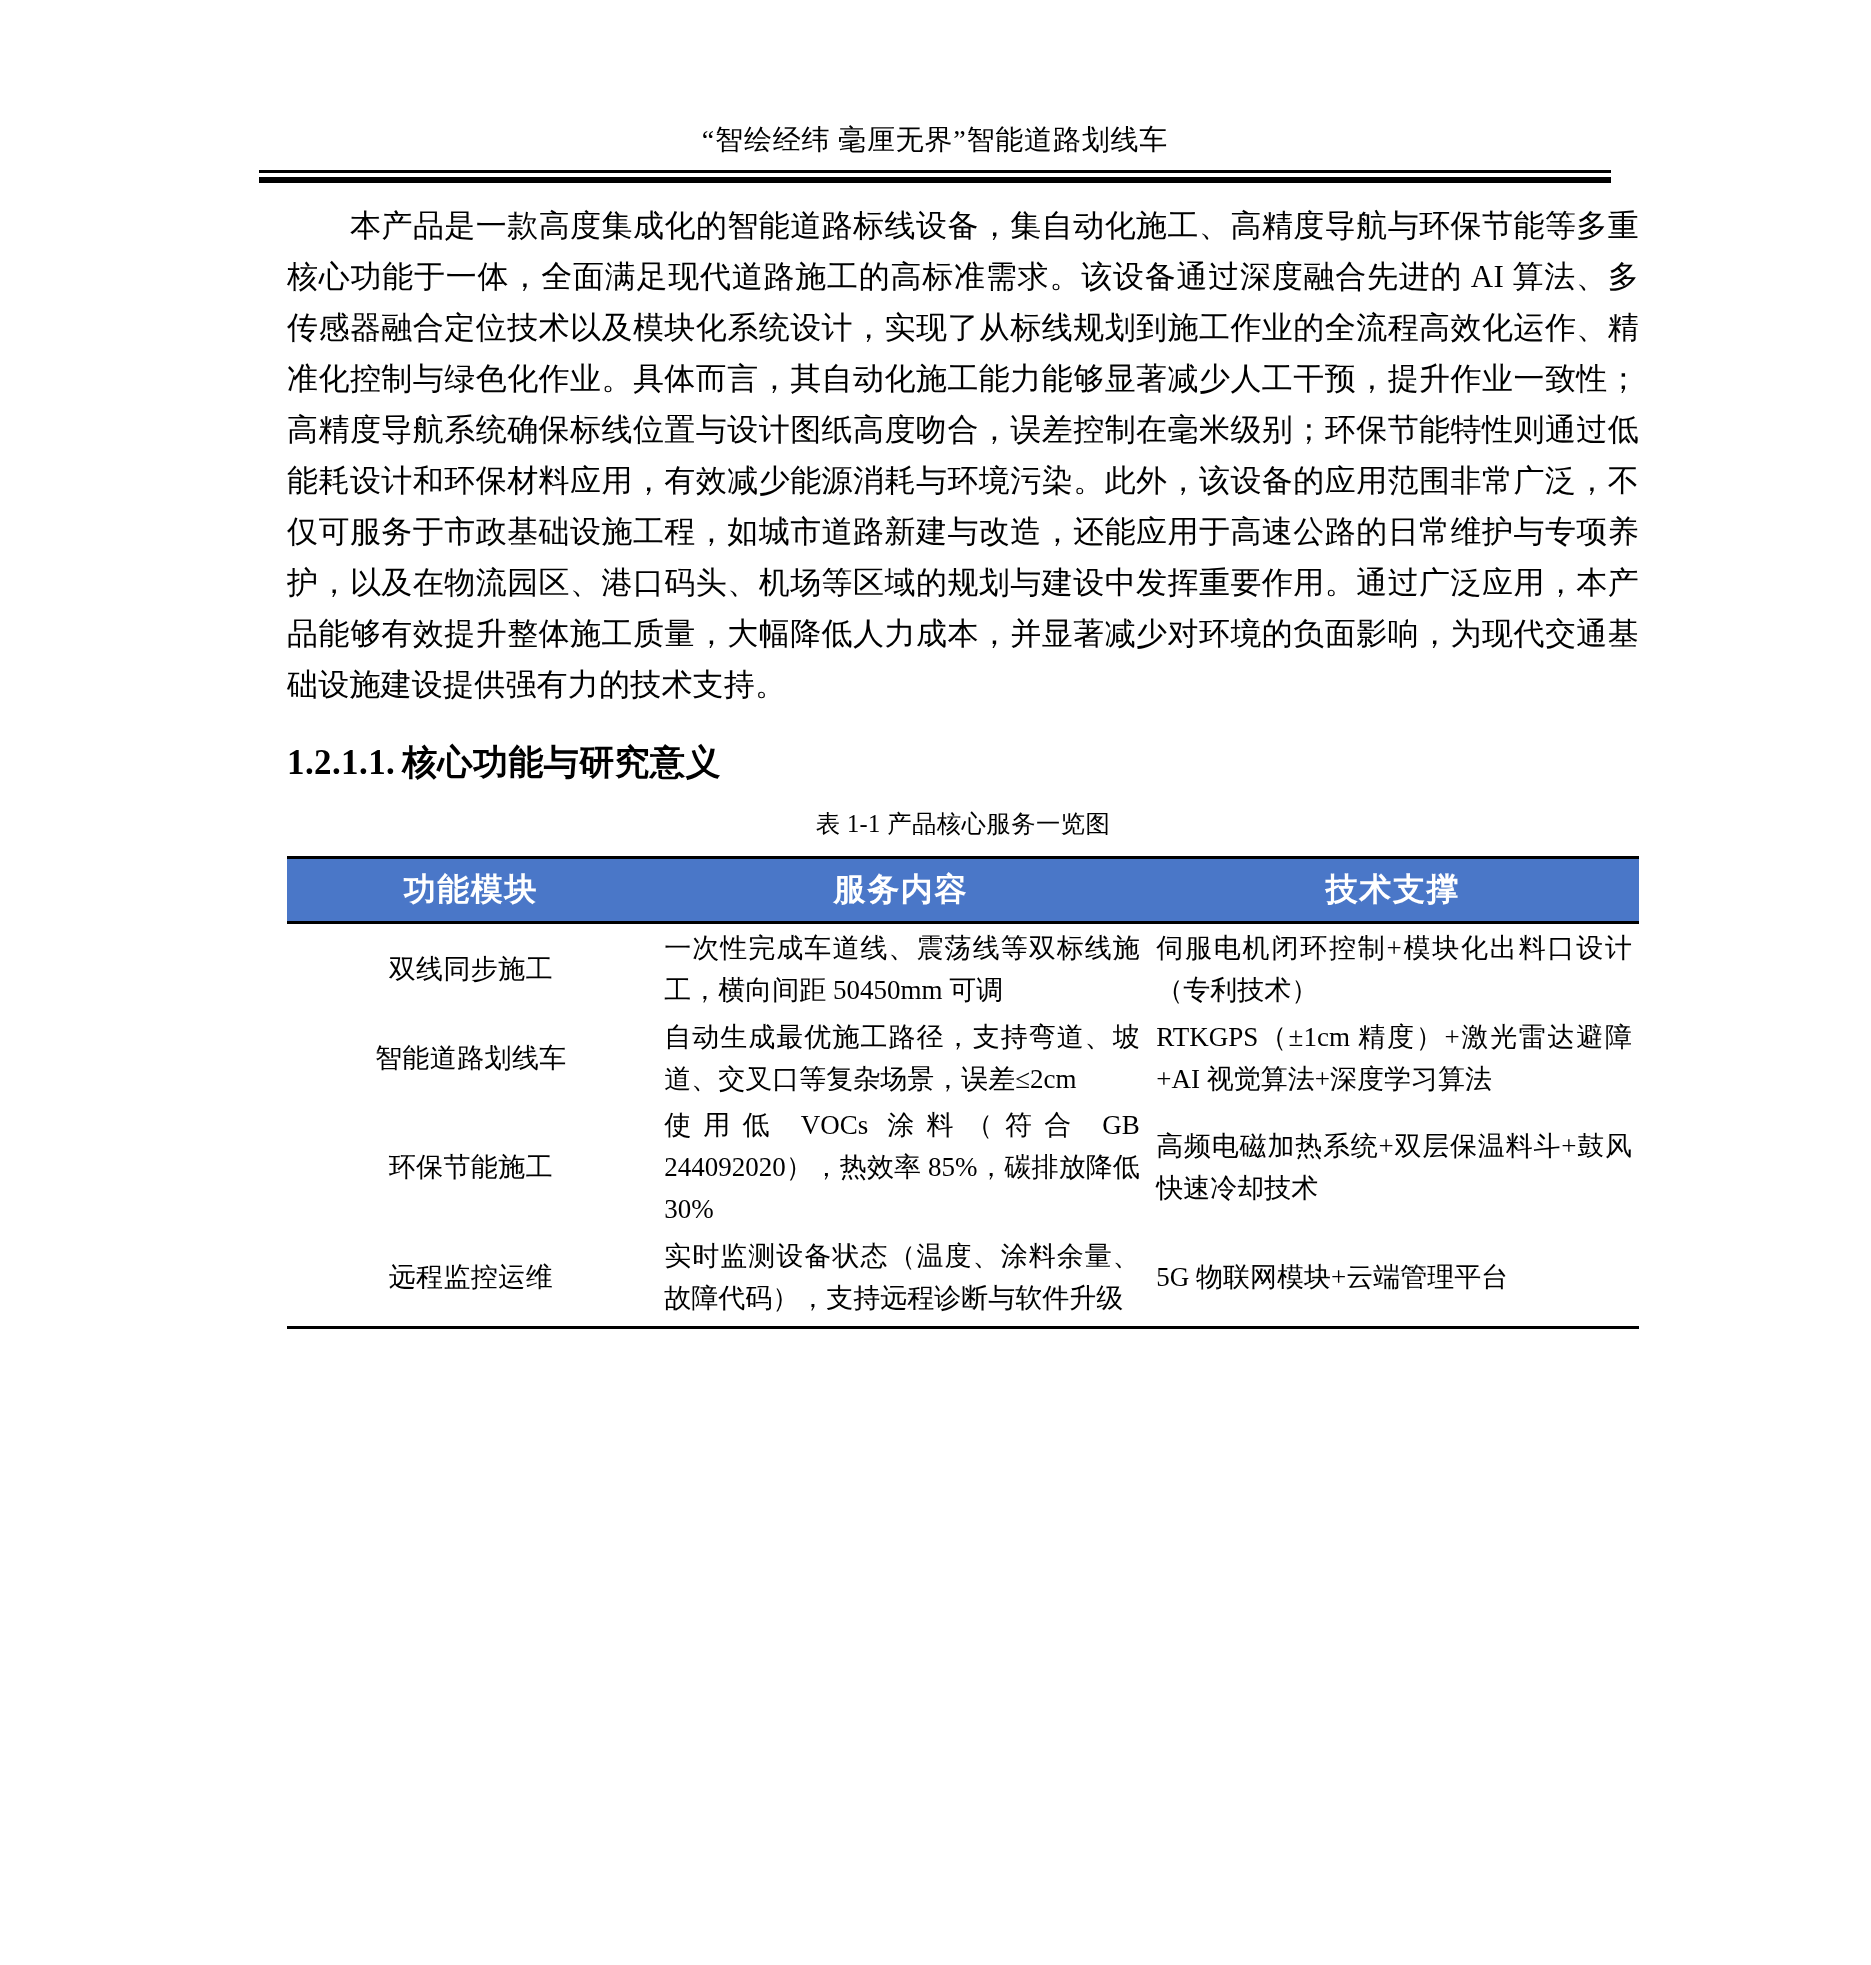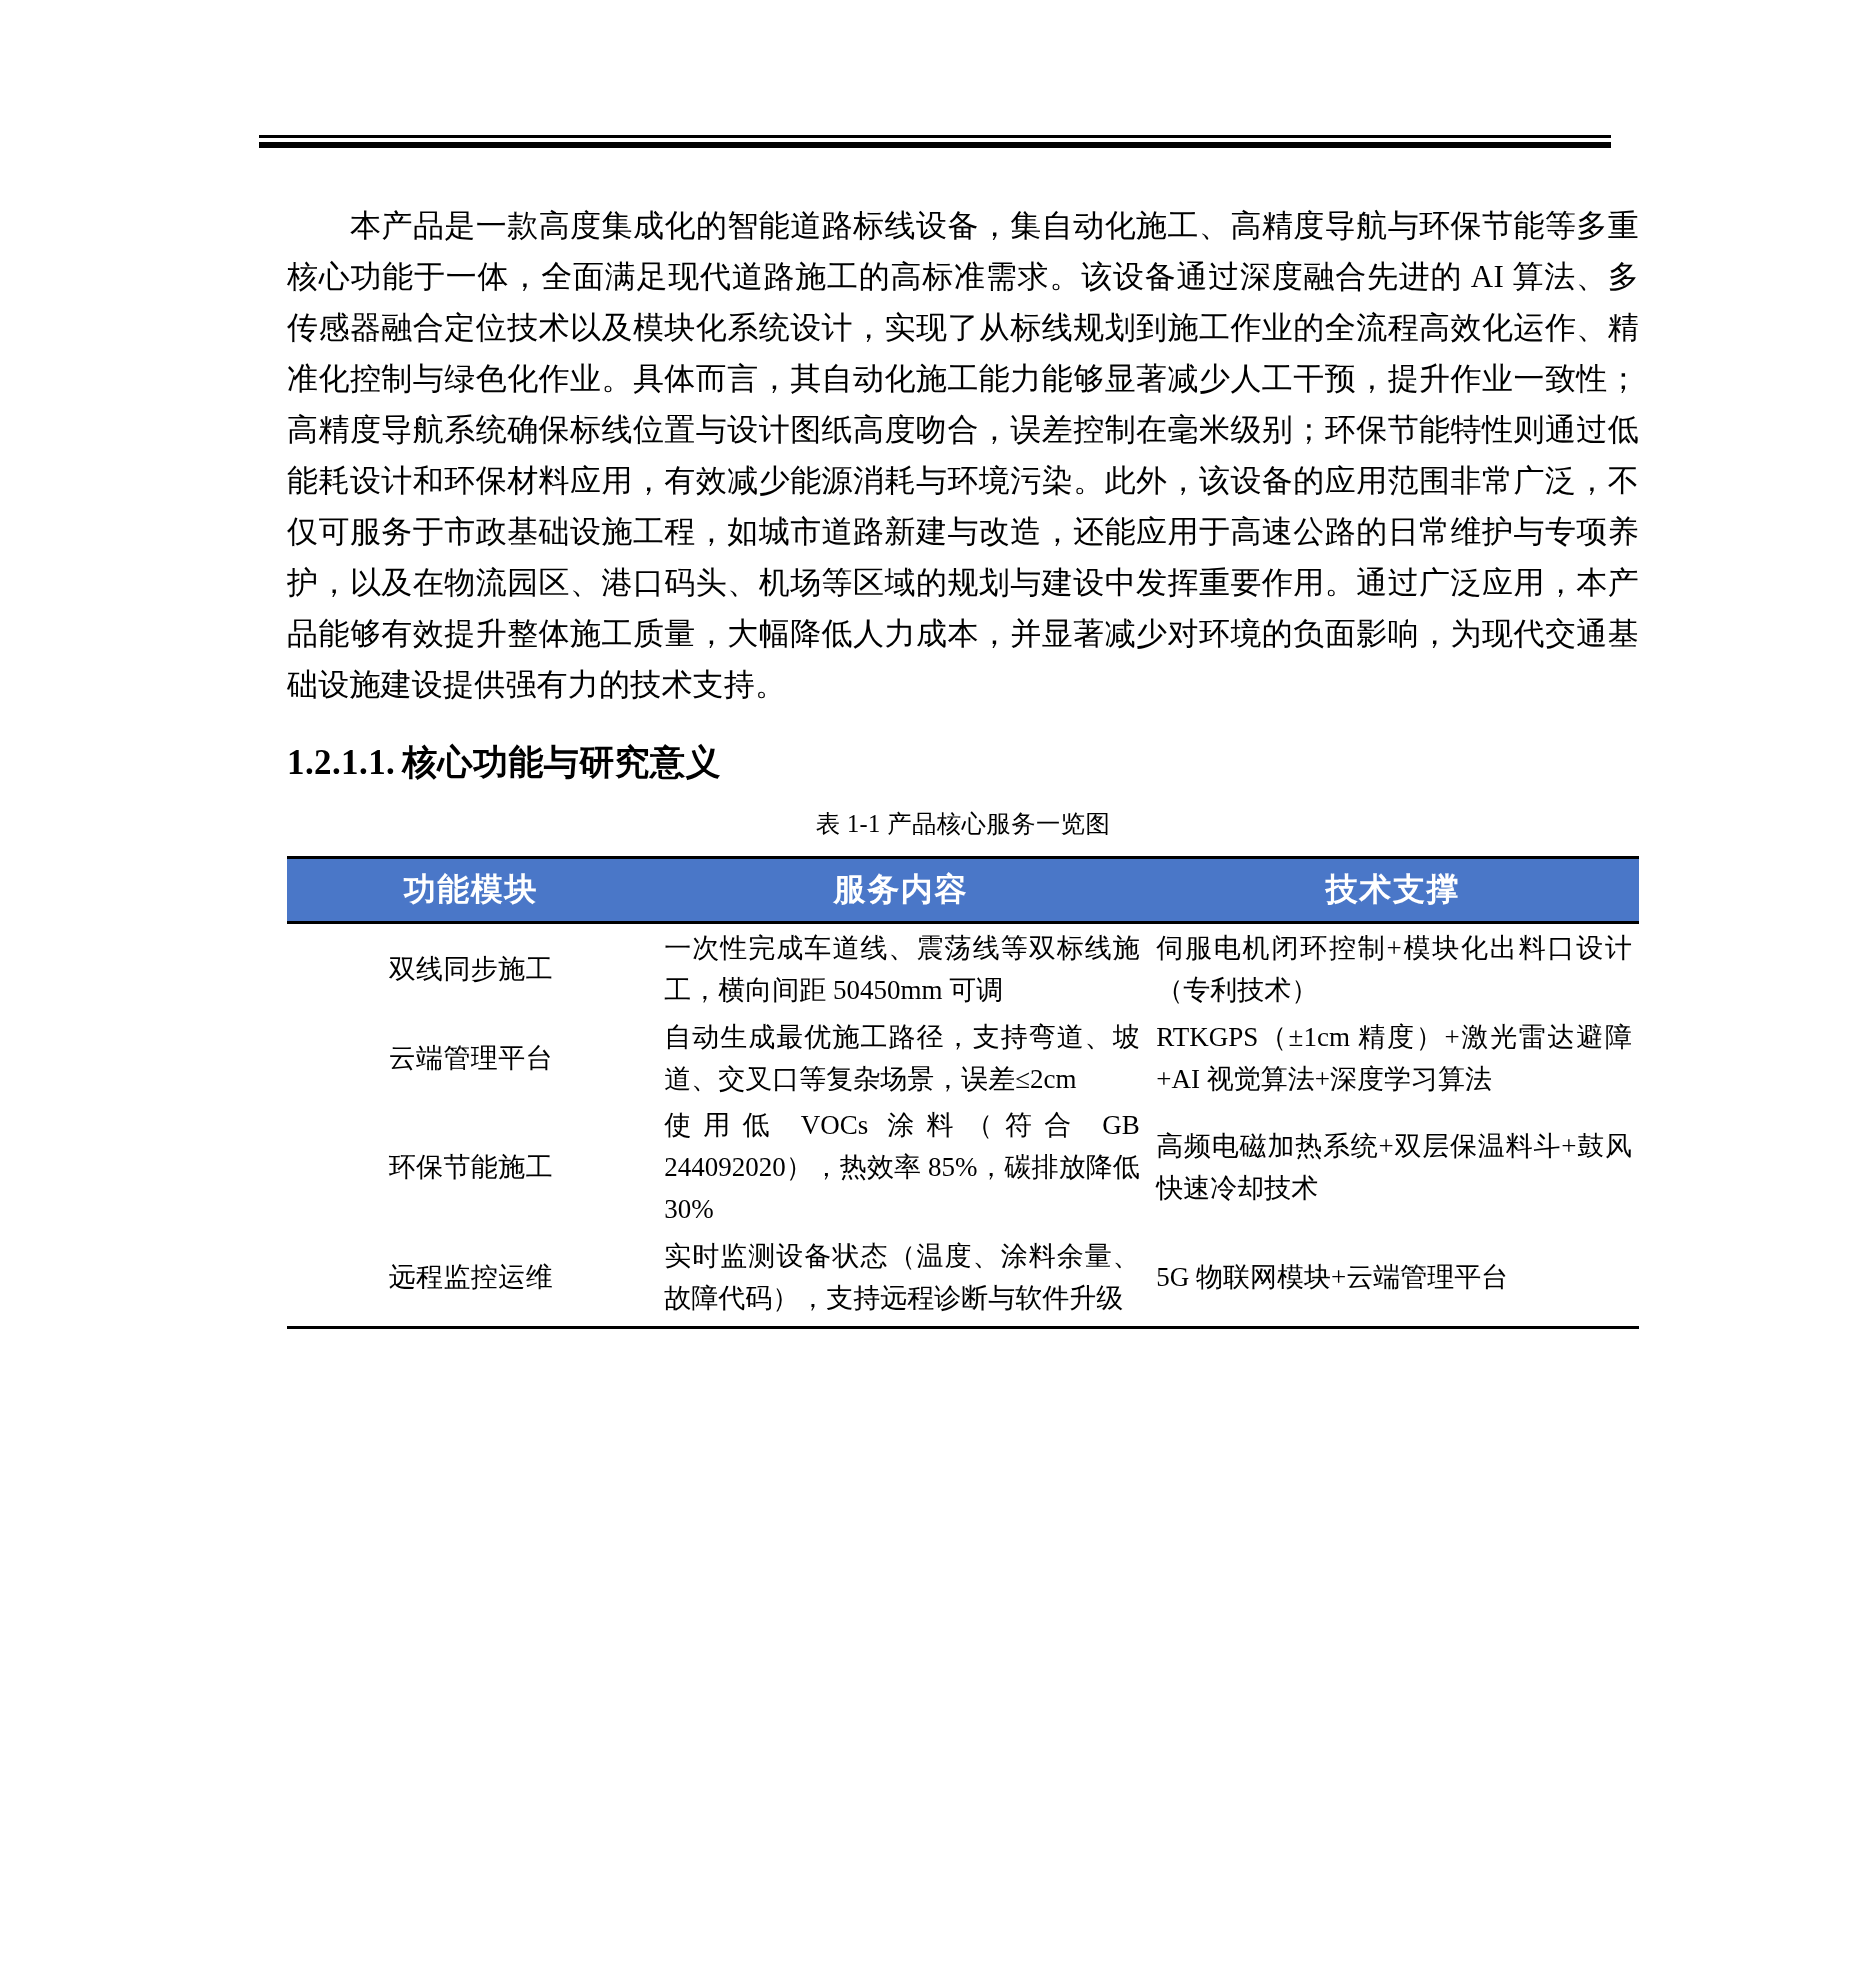--- a/index.html
+++ b/index.html
@@ -154,20 +154,21 @@
     border-bottom: 3.1px solid #000;
     padding-bottom: 7px;
   }
 </style>
 </head>
 <body>
 
 <div class="page">
 
   <div class="header-zone">
+    <div class="header-title">“智绘经纬 毫厘无界”智能道路划线车</div>
     <div class="header-rules">
       <div class="header-rule-thin"></div>
       <div class="header-rule-gap"></div>
       <div class="header-rule-thick"></div>
     </div>
   </div>
 
   <div class="content">
 
     <p class="body-para">本产品是一款高度集成化的智能道路标线设备，集自动化施工、高精度导航与环保节能等多重核心功能于一体，全面满足现代道路施工的高标准需求。该设备通过深度融合先进的 AI 算法、多传感器融合定位技术以及模块化系统设计，实现了从标线规划到施工作业的全流程高效化运作、精准化控制与绿色化作业。具体而言，其自动化施工能力能够显著减少人工干预，提升作业一致性；高精度导航系统确保标线位置与设计图纸高度吻合，误差控制在毫米级别；环保节能特性则通过低能耗设计和环保材料应用，有效减少能源消耗与环境污染。此外，该设备的应用范围非常广泛，不仅可服务于市政基础设施工程，如城市道路新建与改造，还能应用于高速公路的日常维护与专项养护，以及在物流园区、港口码头、机场等区域的规划与建设中发挥重要作用。通过广泛应用，本产品能够有效提升整体施工质量，大幅降低人力成本，并显著减少对环境的负面影响，为现代交通基础设施建设提供强有力的技术支持。</p>
@@ -191,21 +192,21 @@
           <th>技术支撑</th>
         </tr>
       </thead>
       <tbody>
         <tr>
           <td class="mod">双线同步施工</td>
           <td class="txt">一次性完成车道线、震荡线等双标线施工，横向间距 50450mm 可调</td>
           <td class="txt">伺服电机闭环控制+模块化出料口设计（专利技术）</td>
         </tr>
         <tr>
-          <td class="mod">云端管理平台</td>
+          <td class="mod">智能道路划线车</td>
           <td class="txt">自动生成最优施工路径，支持弯道、坡道、交叉口等复杂场景，误差≤2cm</td>
           <td class="txt">RTKGPS（±1cm 精度）+激光雷达避障+AI 视觉算法+深度学习算法</td>
         </tr>
         <tr>
           <td class="mod">环保节能施工</td>
           <td class="txt">使用低 VOCs 涂料（符合 GB 244092020），热效率 85%，碳排放降低 30%</td>
           <td class="txt">高频电磁加热系统+双层保温料斗+鼓风快速冷却技术</td>
         </tr>
         <tr>
           <td class="mod">远程监控运维</td>

